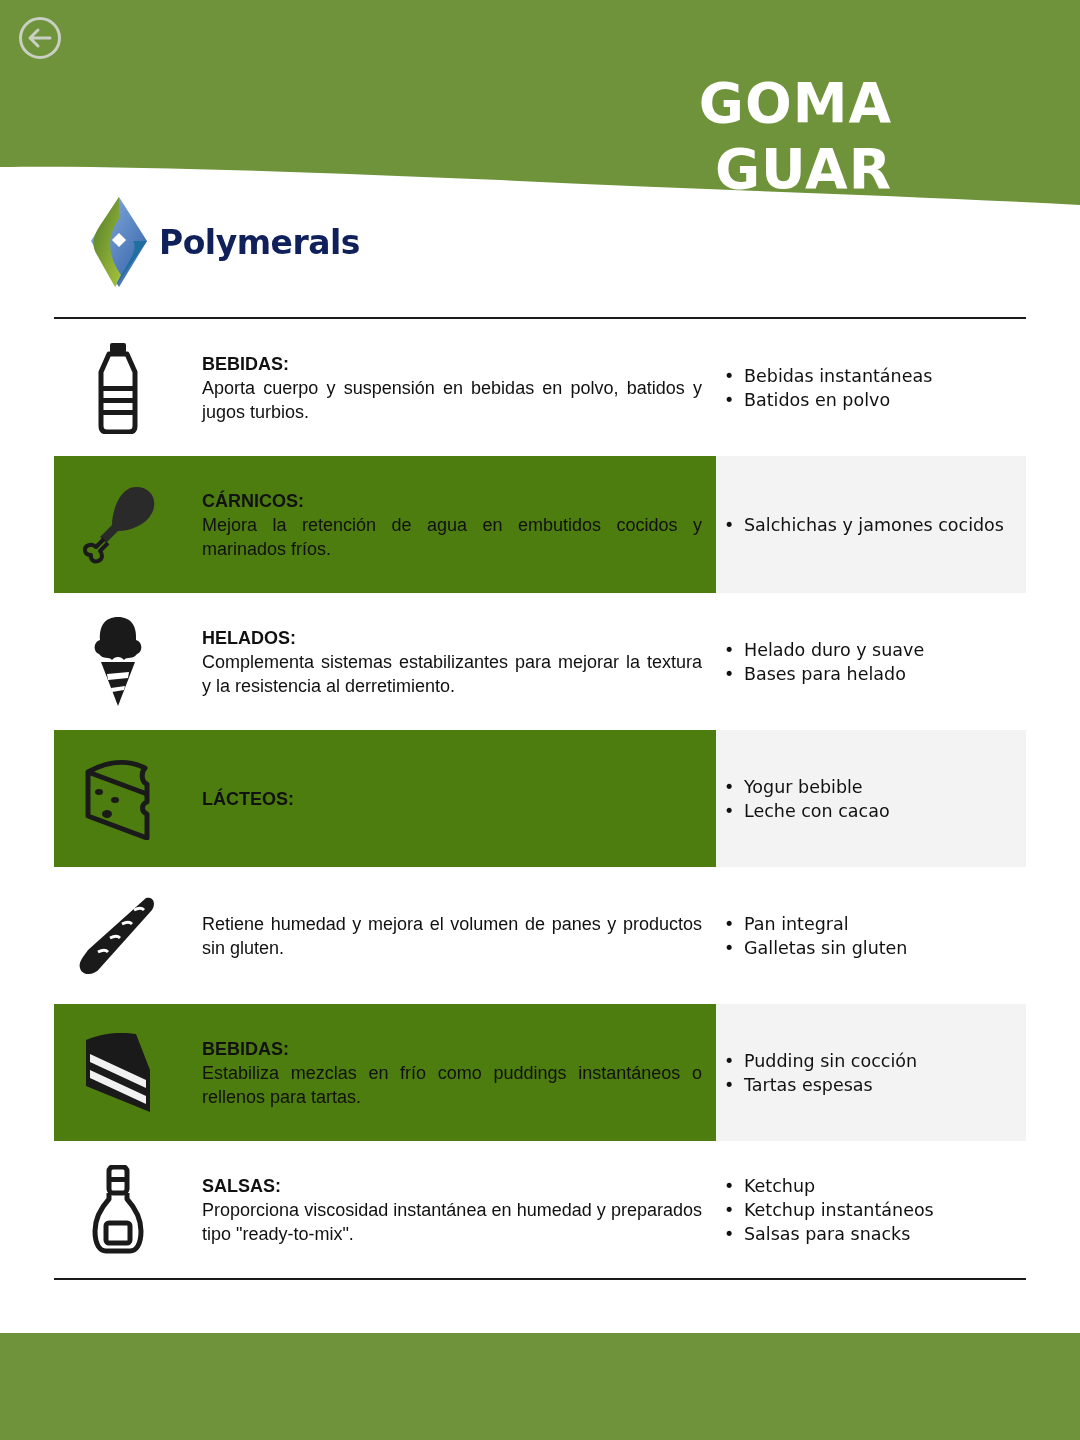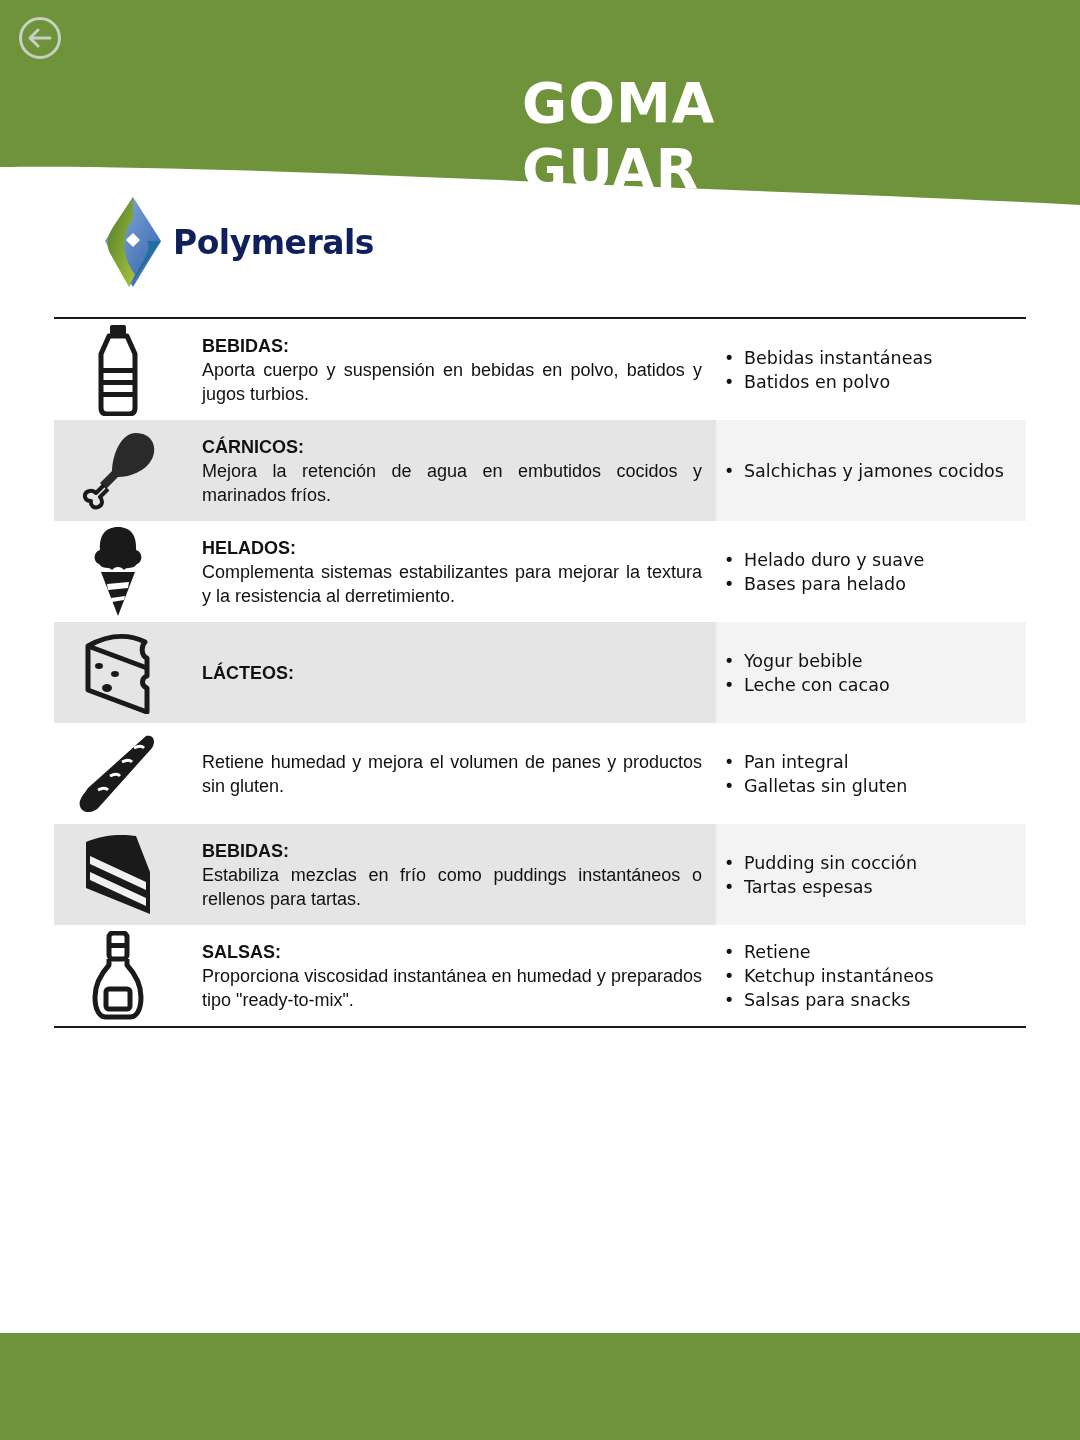--- a/index.html
+++ b/index.html
@@ -1,40 +1,40 @@
 <!DOCTYPE html>
 <html><head>
   <meta charset="utf-8">
   <style>
     html, body { margin: 0; padding: 0; }
     body {
       width: 1080px; height: 1440px; position: relative; overflow: hidden;
       background: #ffffff; font-family: "Liberation Sans", sans-serif; color: #111;
     }
-    .header { position: absolute; left: 0; top: 0; width: 892px; height: 215px; }
+    .header { position: absolute; left: 0; top: 0; width: 892px; height: 215px; text-align: right; }
     .header svg.wave { position: absolute; left: 0; top: 0; }
     .back-btn {
       position: absolute; left: 19px; top: 17px; width: 42px; height: 42px;
       border: 3px solid #c9cfc2; border-radius: 50%; box-sizing: border-box;
       display: flex; align-items: center; justify-content: center; cursor: pointer;
     }
     .title {
       position: absolute; left: 522px; top: 70px; margin: 0;
       font-family: "DejaVu Sans", sans-serif; font-weight: bold; font-size: 55px;
       color: #ffffff; letter-spacing: 1px; line-height: 66px;
     }
-    .logo { position: absolute; left: 101px; top: 195px; display: flex; align-items: center; }
+    .logo { position: absolute; left: 87px; top: 195px; display: flex; align-items: center; }
     .logo-text {
       font-family: "DejaVu Sans", sans-serif; font-weight: bold; font-size: 33px;
       color: #10205a; margin-left: 8px; letter-spacing: -0.5px;
     }
     .table { position: absolute; left: 54px; top: 317px; width: 972px; }
     .rule { height: 2px; background: #1a1a1a; width: 972px; }
-    .row { height: 101px; position: relative; display: flex; }
-    .row.shade { background: #e5e5e5; }
+    .row { height: 137px; position: relative; display: flex; }
+    .row.shade { background: #4d7c0f; }
     .row .icon-cell { width: 128px; display: flex; align-items: center; justify-content: center; }
     .row .desc-cell {
       width: 500px; margin-left: 20px; display: flex; flex-direction: column; justify-content: center;
       font-family: "Liberation Sans", sans-serif; font-size: 18px; line-height: 24px; color: #111;
     }
     .desc-cell .cat { font-weight: bold; }
     .desc-cell .txt { text-align: justify; text-align-last: left; }
     .row .list-cell {
       width: 310px; margin-left: 14px; display: flex; flex-direction: column; justify-content: center;
       font-family: "DejaVu Sans", sans-serif; font-size: 17.5px; line-height: 24px; color: #111;
@@ -236,21 +236,21 @@
         <rect x="14" y="58" width="24" height="20" rx="3" fill="none" stroke="#1a1a1a" stroke-width="5"></rect>
       </svg>
     </div>
     <div class="desc-cell">
       <div class="cat">SALSAS:</div>
       <div class="txt">Proporciona viscosidad instantánea en humedad y preparados tipo "ready-to-mix".</div>
     </div>
     <div class="list-cell">
       <div class="li">
           <span class="bullet">•</span>
-          <span class="litxt">Retiene</span>
+          <span class="litxt">Ketchup</span>
         </div>
       <div class="li">
           <span class="bullet">•</span>
           <span class="litxt">Ketchup instantáneos</span>
         </div>
       <div class="li">
           <span class="bullet">•</span>
           <span class="litxt">Salsas para snacks</span>
         </div>
     </div>

